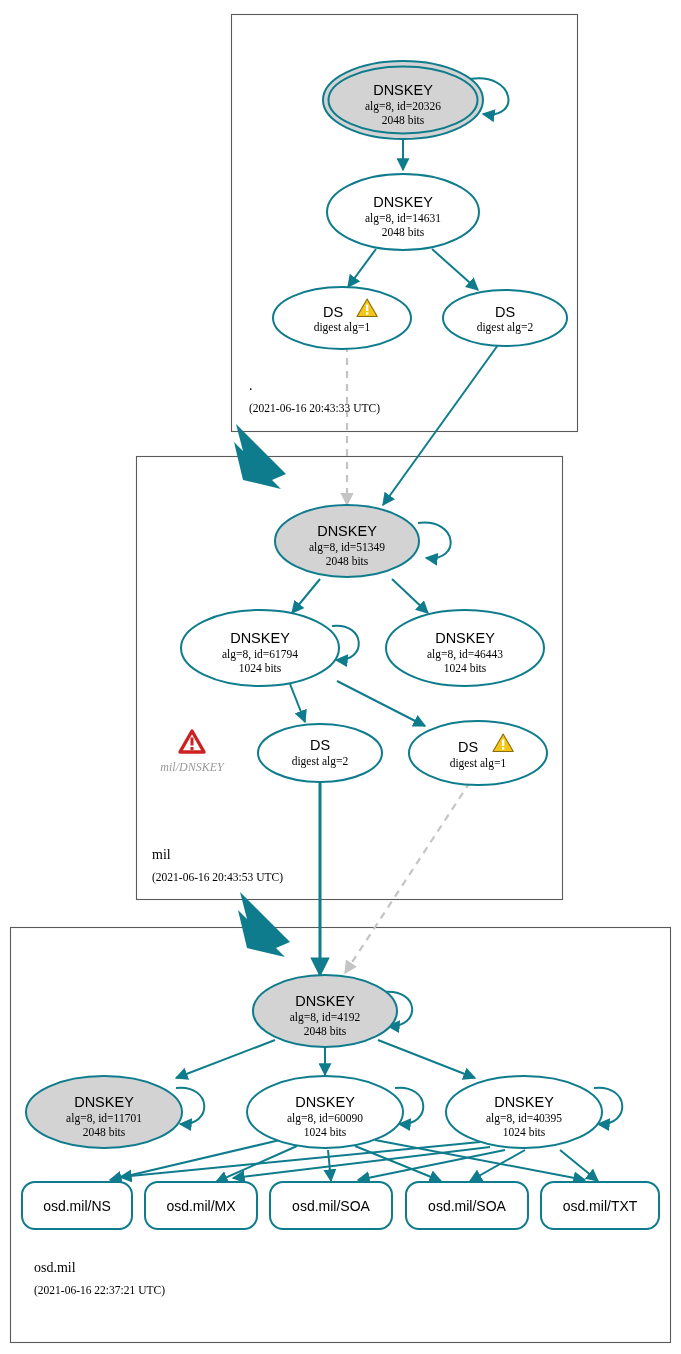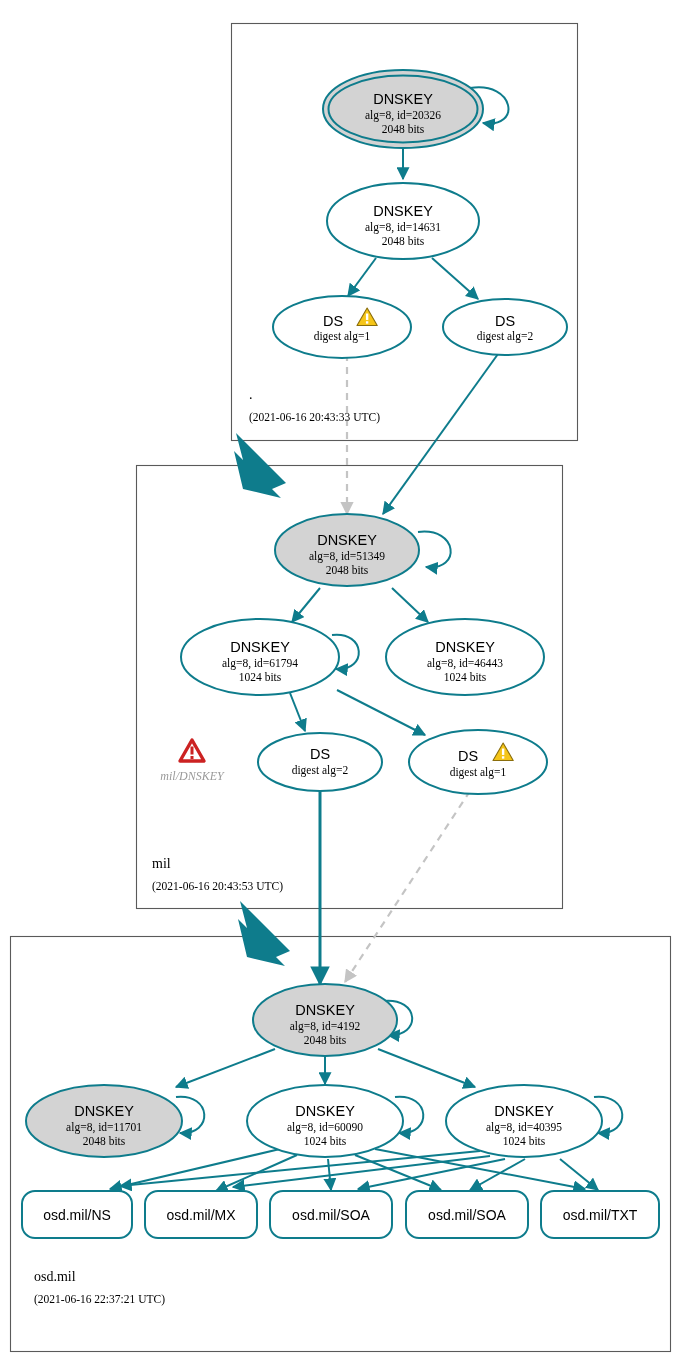--- a/index.html
+++ b/index.html
@@ -9,21 +9,21 @@
   }
   body {
     width: 681px;
     height: 1354px;
     position: relative;
     font-family: "Liberation Sans", sans-serif;
     overflow: hidden;
   }
   #stage {
     position: absolute;
-    left: 0; top: 9px;
+    left: 0; top: 0;
     width: 681px;
     height: 1192px;
   }
   svg#diagram {
     position: absolute;
     left: 0; top: 0;
     width: 681px;
     height: 1354px;
   }
   .zone-box {

